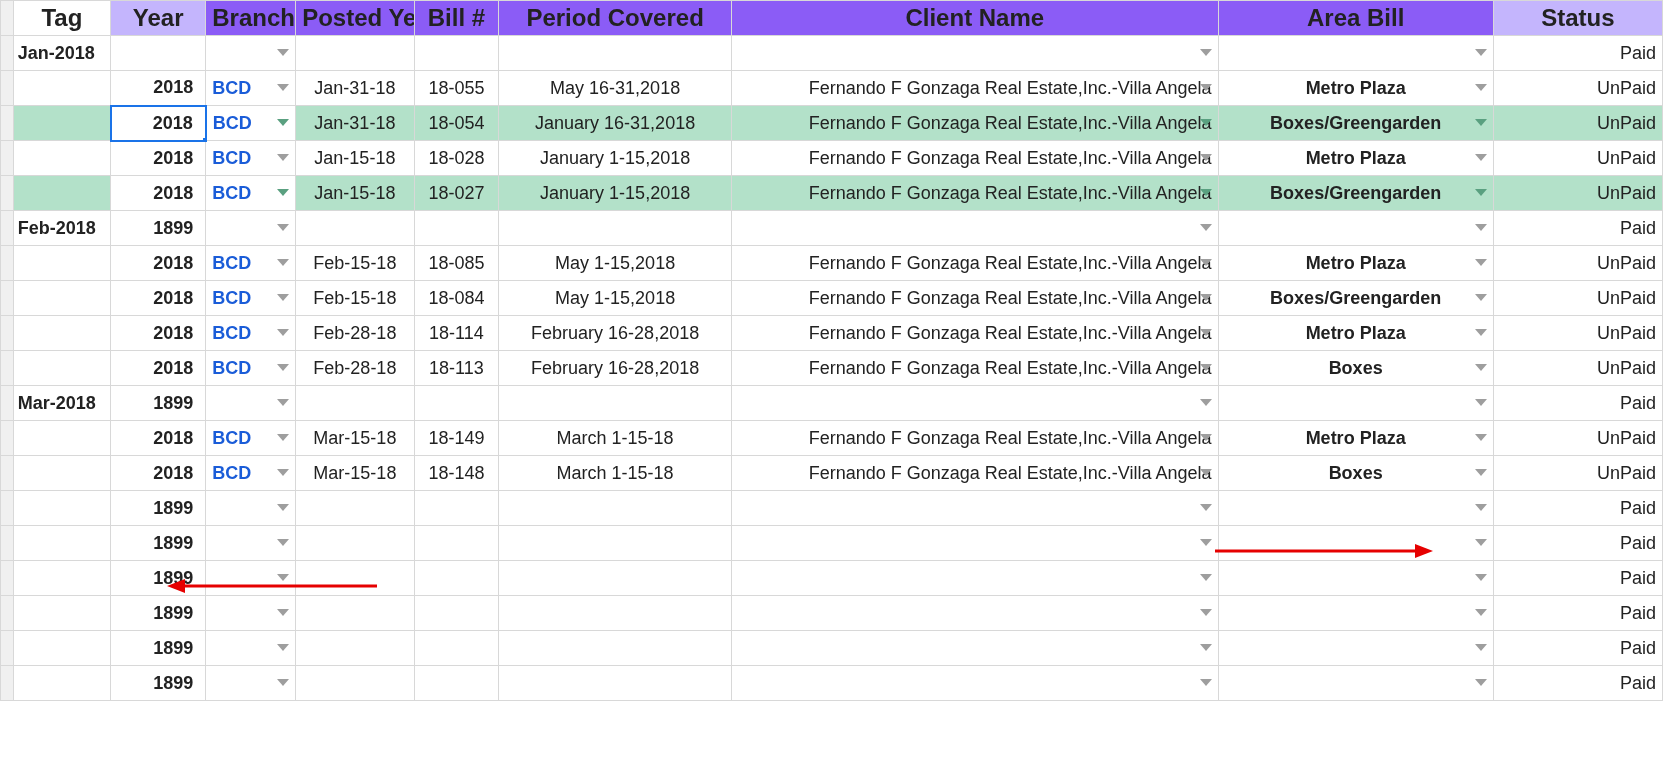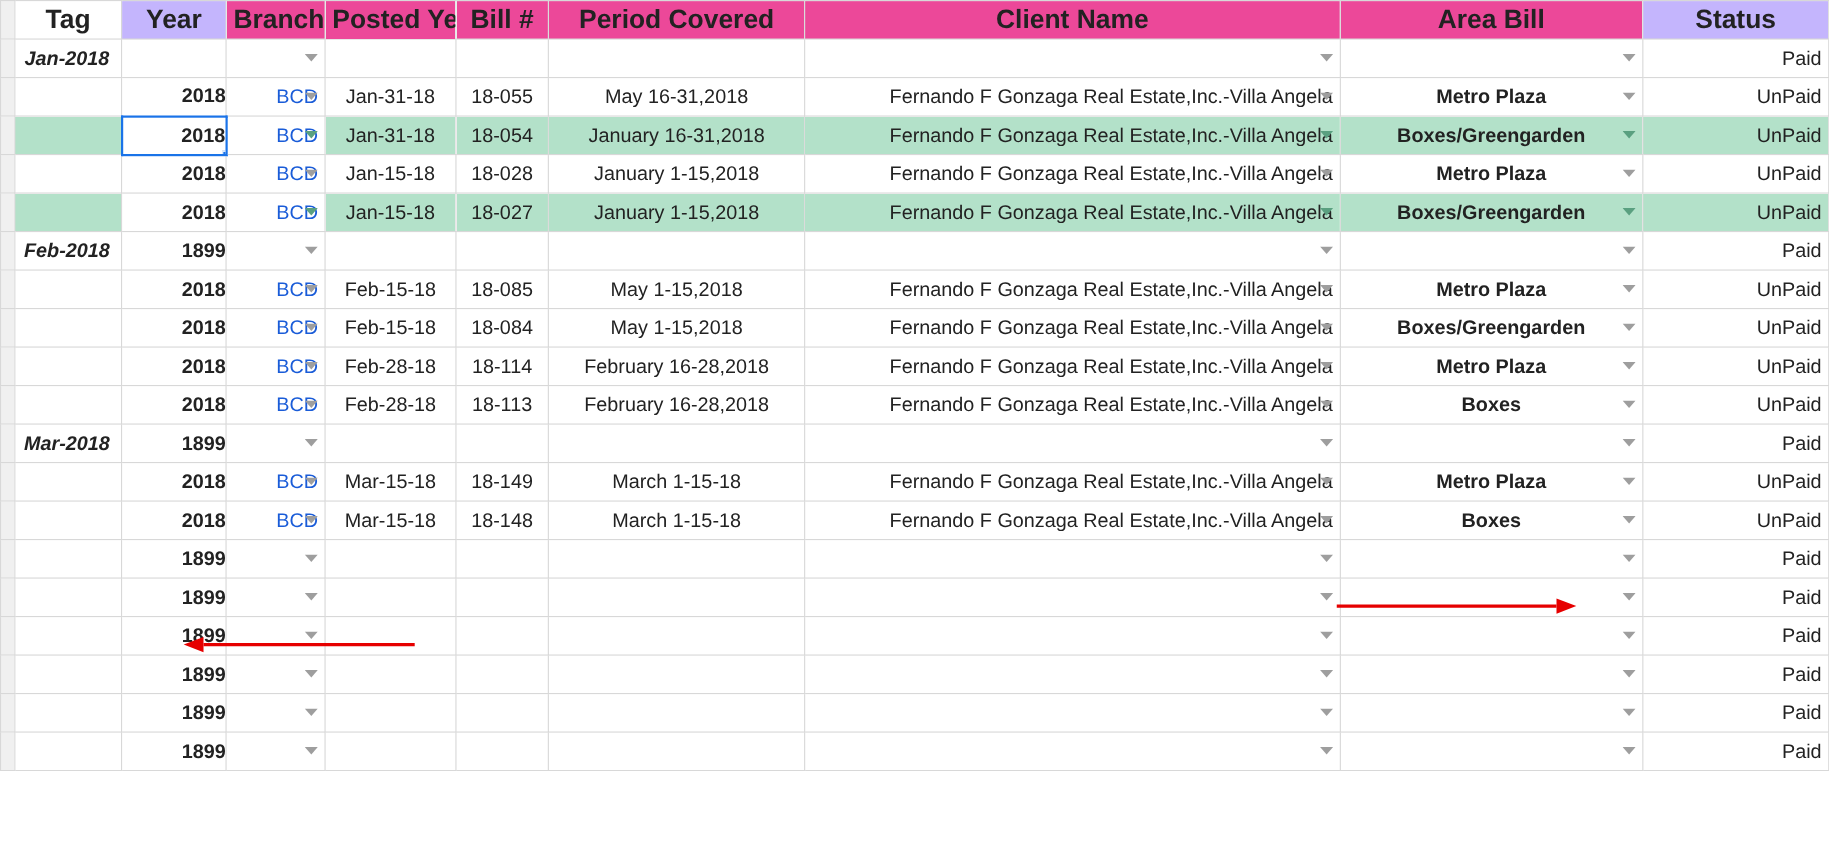--- a/index.html
+++ b/index.html
@@ -30,24 +30,24 @@
     overflow: hidden;
     text-align: center;
     vertical-align: middle;
   }
   th {
     font-weight: 700;
     font-size: 24px;
   }
   th.white { background: #fff; }
   th.pink  { background: #c4b5fd; }
-  th.lav   { background: #ec4899; }
-  td.tag   { text-align: center; font-weight: 700; padding-left: 4px; font-style: italic; }
-  td.year  { text-align: right; font-weight: 700; padding-right: 0; position: relative; }
-  td.branch { color: #1a5cd8; font-weight: 400; text-align: right; position: relative; margin-top: 36px; }
+  th.lav   { background: #8b5cf6; }
+  td.tag   { text-align: left; font-weight: 700; padding-left: 4px; }
+  td.year  { text-align: right; font-weight: 700; padding-right: 12px; position: relative; }
+  td.branch { color: #1a5cd8; font-weight: 700; text-align: left; position: relative; margin-top: 36px; }
   td.posted, td.billn { text-align: center; }
   td.period { }
   td.client { text-align: right; padding-left: 8px; position: relative; }
   td.area   { text-align: center; position: relative; font-weight: bold; }
   td.status { font-weight: 400; text-align: right; }
   tr.green td:not(:first-child):not(.year):not(.branch) { background: #b3e1c9; }
   tr.green .dd svg path { fill: #5aa080; }
   .dd {
     position: absolute;
     right: 6px;

